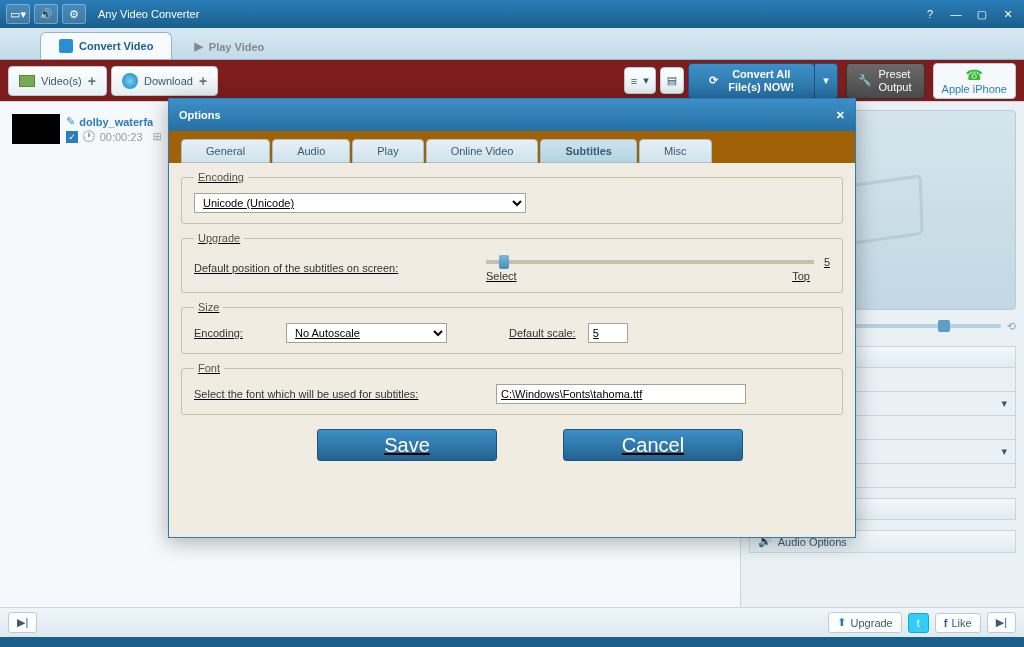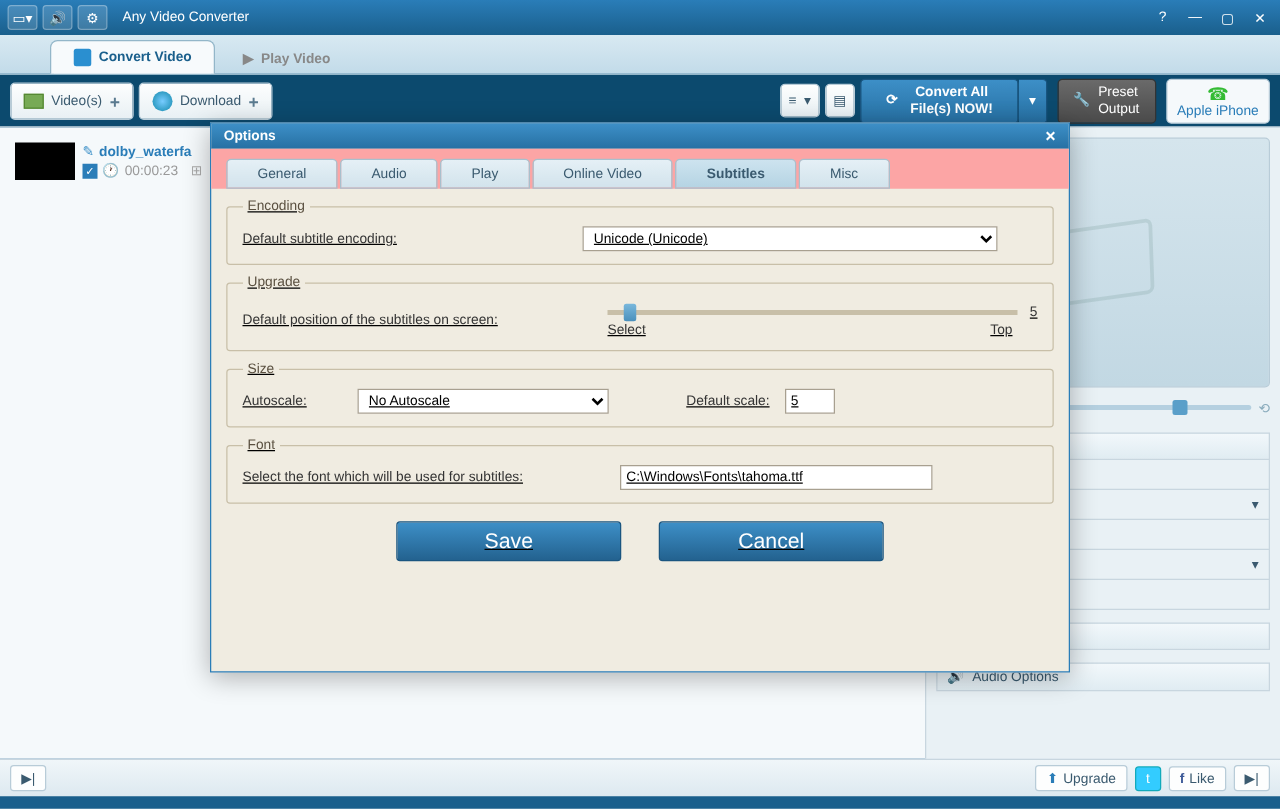--- a/index.html
+++ b/index.html
@@ -9,21 +9,21 @@
 .titlebar .tb-btn { width: 24px; height: 20px; background: rgba(255,255,255,0.15); border: 1px solid rgba(255,255,255,0.3); border-radius: 3px; margin-right: 4px; display: flex; align-items: center; justify-content: center; color: white; }
 .titlebar .title { margin-left: 8px; font-size: 11px; }
 .titlebar .spacer { flex: 1; }
 .titlebar .win-btn { width: 20px; height: 16px; margin-left: 6px; color: white; display: flex; align-items: center; justify-content: center; cursor: default; }
 
 .tabbar { height: 32px; background: linear-gradient(#d8e9f2, #c2dbe9); display: flex; align-items: flex-end; padding-left: 40px; border-bottom: 1px solid #93b6c9; }
 .main-tab { padding: 6px 18px; border-radius: 6px 6px 0 0; margin-right: 4px; display: flex; align-items: center; gap: 6px; font-weight: bold; }
 .main-tab.active { background: #f7fafc; border: 1px solid #93b6c9; border-bottom: none; color: #1a5f8c; }
 .main-tab.inactive { color: #888; }
 
-.toolbar { height: 42px; background: #0c4a6e; display: flex; align-items: center; padding: 0 8px; gap: 4px; border-bottom: 1px solid #c8d6df; }
+.toolbar { height: 42px; background: #7f1d1d; display: flex; align-items: center; padding: 0 8px; gap: 4px; border-bottom: 1px solid #c8d6df; }
 .tool-btn { padding: 6px 10px; border: 1px solid #b8ccd8; border-radius: 4px; background: linear-gradient(#fdfefe, #e8f0f4); display: flex; align-items: center; gap: 6px; color: #3a5a6f; }
 .tool-btn .plus { font-weight: bold; color: #5a7a8f; font-size: 14px; }
 .convert-btn { background: linear-gradient(#3d8fc7, #2670a3); color: white; font-size: 16px; font-weight: bold; padding: 4px 20px; border-radius: 4px; border: 1px solid #1a5580; display: flex; align-items: center; gap: 10px; height: 36px; line-height: 1.1; text-align: center; }
 .convert-btn-group { display: flex; margin-left: auto; }
 .dd-btn { background: linear-gradient(#3d8fc7, #2670a3); color: white; padding: 4px 8px; border: 1px solid #1a5580; border-left: none; border-radius: 0 4px 4px 0; display: flex; align-items: center; }
 .preset-btn { background: linear-gradient(#6a6a6a, #4a4a4a); color: white; padding: 4px 12px; border-radius: 4px; margin-left: 4px; border: 1px solid #333; display: flex; align-items: center; gap: 6px; height: 36px; line-height: 1.1; }
 .device-btn { background: #f5f9fb; border: 1px solid #b8ccd8; border-radius: 4px; padding: 4px 8px; margin-left: 4px; text-align: center; color: #2a7db8; height: 36px; display: flex; flex-direction: column; justify-content: center; align-items: center; }
 
 .content { display: flex; height: 505px; background: #f5f9fb; }
 .file-list { width: 740px; padding: 8px; }
@@ -40,40 +40,40 @@
 .slider-track { flex: 1; height: 4px; background: #b5d0e0; border-radius: 2px; position: relative; }
 .slider-thumb-main { position: absolute; right: 20%; top: -4px; width: 12px; height: 12px; background: #5a9fc9; border-radius: 2px; }
 .option-header { background: linear-gradient(#f2f8fb, #e0ecf2); border: 1px solid #c8d6df; padding: 4px 8px; margin-top: 10px; color: #3a5a6f; display: flex; align-items: center; gap: 6px; }
 .option-row { border: 1px solid #c8d6df; border-top: none; padding: 4px 8px; color: #3a5a6f; height: 24px; display: flex; align-items: center; }
 
 .statusbar { height: 30px; background: linear-gradient(#f0f6f9, #dde9f0); border-top: 1px solid #c8d6df; display: flex; align-items: center; padding: 0 8px; gap: 6px; }
 .status-btn { padding: 3px 8px; border: 1px solid #b8ccd8; border-radius: 3px; background: #fdfefe; display: flex; align-items: center; gap: 4px; color: #3a5a6f; }
 
 
 .modal { position: absolute; left: 168px; top: 98px; width: 688px; height: 440px; background: #f0ece1; border: 1px solid #2a7db8; box-shadow: 0 4px 20px rgba(0,0,0,0.3); }
-.modal-title { height: 20px; background: linear-gradient(#3d8fc7, #2670a3); color: white; display: flex; align-items: center; padding: 0 10px; font-weight: bold; }
+.modal-title { height: 32px; background: linear-gradient(#3d8fc7, #2670a3); color: white; display: flex; align-items: center; padding: 0 10px; font-weight: bold; }
 .modal-title .close { margin-left: auto; cursor: pointer; }
-.modal-tabs { display: flex; padding: 8px 12px 0; gap: 2px; background: #fca5a5; }
+.modal-tabs { display: flex; padding: 8px 12px 0; gap: 2px; background: #a16207; }
 .modal-tab { padding: 5px 24px; background: linear-gradient(#e5f0f6, #d2e3ec); border: 1px solid #a8c0cd; border-radius: 4px 4px 0 0; color: #3a5a6f; }
 .modal-tab.active { background: linear-gradient(#cde3ef, #b5d4e3); font-weight: bold; }
 .modal-body { padding: 0 12px 12px; text-decoration: underline; }
 
 fieldset { border: 1px solid #c8bfa8; border-radius: 3px; padding: 10px 12px; margin-top: 8px; }
 legend { color: #5a5040; padding: 0 4px; }
 .field-row { display: flex; align-items: center; gap: 12px; color: #333; }
 .field-row label { min-width: 260px; }
 select, input[type=text] { border: 1px solid #a8a090; background: white; padding: 2px 4px; font-size: 11px; height: 20px; }
 .wide-select { width: 332px; }
 .slider-ctrl { flex: 1; display: flex; flex-direction: column; }
 .slider-bar { height: 4px; background: #c8bfa8; position: relative; margin: 6px 0; }
 .slider-knob { position: absolute; left: 4%; top: -5px; width: 10px; height: 14px; background: linear-gradient(#7ab8dc,#4a90bc); border-radius: 2px; }
 .slider-labels { display: flex; justify-content: space-between; color: #333; }
 
 .modal-buttons { display: flex; justify-content: center; gap: 30px; margin-top: 14px; }
-.modal-btn { width: 180px; height: 32px; background: linear-gradient(#3d8fc7, #23628f); color: white; font-size: 17px; border: 1px solid #1a5580; border-radius: 3px; display: flex; align-items: center; justify-content: center; }
+.modal-btn { width: 180px; height: 32px; background: linear-gradient(#3d8fc7, #23628f); color: white; font-size: 20px; border: 1px solid #1a5580; border-radius: 3px; display: flex; align-items: center; justify-content: center; margin-left: 36px; }
 
 .icon-sq { width: 16px; height: 12px; display: inline-block; }
 </style>
 </head>
 <body>
 
 <div class="titlebar">
   <div class="tb-btn">▭▾</div>
   <div class="tb-btn">🔊</div>
   <div class="tb-btn">⚙</div>
@@ -220,21 +220,20 @@
     <div class="modal-tab">Play</div>
     <div class="modal-tab">Online Video</div>
     <div class="modal-tab active">Subtitles</div>
     <div class="modal-tab">Misc</div>
   </div>
   <div class="modal-body">
 
     <fieldset>
       <legend>Encoding</legend>
       <div class="field-row">
-        <label>Default subtitle encoding:</label>
         <select class="wide-select">
           <option>Unicode (Unicode)</option>
         </select>
       </div>
     </fieldset>
 
     <fieldset>
       <legend>Upgrade</legend>
       <div class="field-row">
         <label style="min-width:280px">Default position of the subtitles on screen:</label>
@@ -249,22 +248,22 @@
             <span>Select</span>
             <span style="margin-right:20px">Top</span>
           </div>
         </div>
       </div>
     </fieldset>
 
     <fieldset>
       <legend>Size</legend>
       <div class="field-row">
-        <label style="min-width:80px">Autoscale:</label>
-        <select style="width:201px">
+        <label style="min-width:80px">Encoding:</label>
+        <select style="width:161px">
           <option>No Autoscale</option>
         </select>
         <label style="min-width:auto;margin-left:50px">Default scale:</label>
         <input type="text" style="width: 40px;" value="5">
       </div>
     </fieldset>
 
     <fieldset>
       <legend>Font</legend>
       <div class="field-row">

